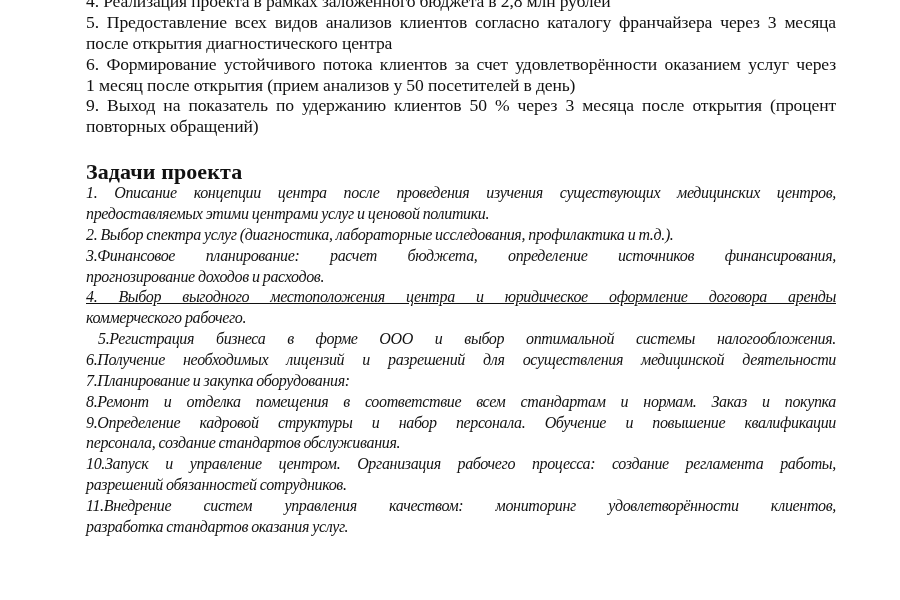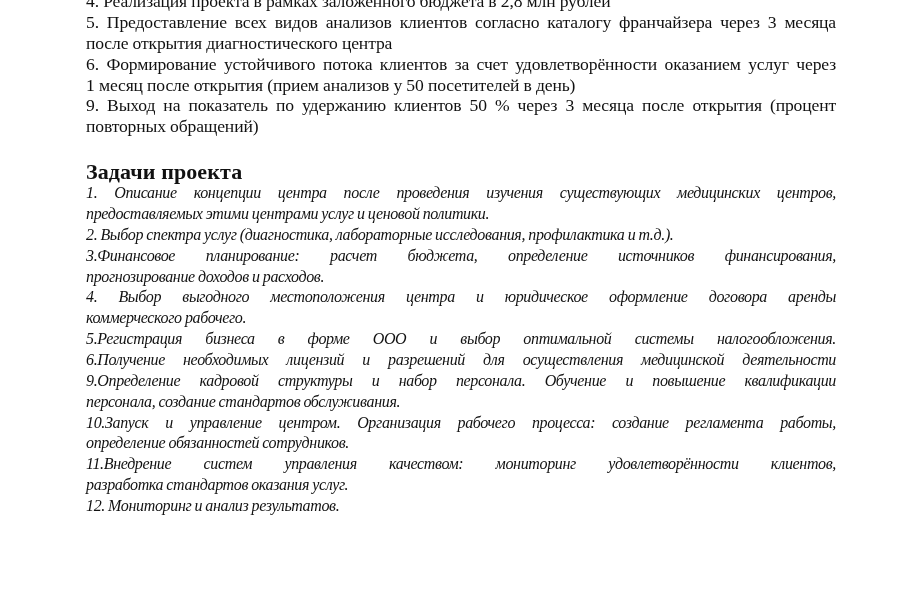--- a/index.html
+++ b/index.html
@@ -89,41 +89,42 @@
       <span class="line last">предоставляемых этими центрами услуг и ценовой политики.</span>
     </div>
     <div>
       <span class="line last">2.  Выбор спектра услуг (диагностика, лабораторные исследования, профилактика и т.д.).</span>
     </div>
     <div>
       <span class="line" style="white-space: normal; overflow: hidden;">3.Финансовое планирование: расчет бюджета, определение источников финансирования,</span>
       <span class="line last">прогнозирование доходов и расходов.</span>
     </div>
     <div>
-      <span class="line" style="white-space: normal; overflow: hidden;">4. Выбор выгодного местоположения центра и юридическое оформление договора аренды</span>
+      <span class="line" style="white-space: normal; overflow: hidden; text-decoration: underline;">4. Выбор выгодного местоположения центра и юридическое оформление договора аренды</span>
       <span class="line last">коммерческого рабочего.</span>
     </div>
     <div>
-      <span class="line" style="white-space: normal; overflow: hidden;">5.Регистрация бизнеса в форме ООО и выбор оптимальной системы налогообложения.</span>
+      <span class="line" style="white-space: normal; overflow: hidden; margin-left: 12px;">5.Регистрация бизнеса в форме ООО и выбор оптимальной системы налогообложения.</span>
     </div>
     <div>
       <span class="line" style="white-space: normal; overflow: hidden; font-family: Liberation Serif, serif;">6.Получение необходимых лицензий и разрешений для осуществления медицинской деятельности</span>
     </div>
     <div>
+      <span class="line last">7.Планирование и закупка оборудования:</span>
+    </div>
+    <div>
+      <span class="line" style="white-space: normal; overflow: hidden;">8.Ремонт и отделка помещения в соответствие всем стандартам и нормам. Заказ и покупка</span>
     </div>
     <div>
       <span class="line" style="white-space: normal; overflow: hidden;">9.Определение кадровой структуры и набор персонала. Обучение и  повышение квалификации</span>
       <span class="line last">персонала, создание стандартов обслуживания.</span>
     </div>
     <div>
       <span class="line" style="white-space: normal; overflow: hidden; font-style: italic;">10.Запуск и управление центром. Организация рабочего процесса: создание регламента работы,</span>
-      <span class="line last">определение обязанностей сотрудников.</span>
+      <span class="line last">разрешений обязанностей сотрудников.</span>
     </div>
     <div>
       <span class="line" style="white-space: normal; overflow: hidden;">11.Внедрение систем управления качеством: мониторинг удовлетворённости клиентов,</span>
       <span class="line last">разработка стандартов оказания услуг.</span>
-    </div>
-    <div>
-      <span class="line last">12. Мониторинг и анализ результатов.</span>
     </div>
   </div>
 
 </div>
 
 </body></html>

